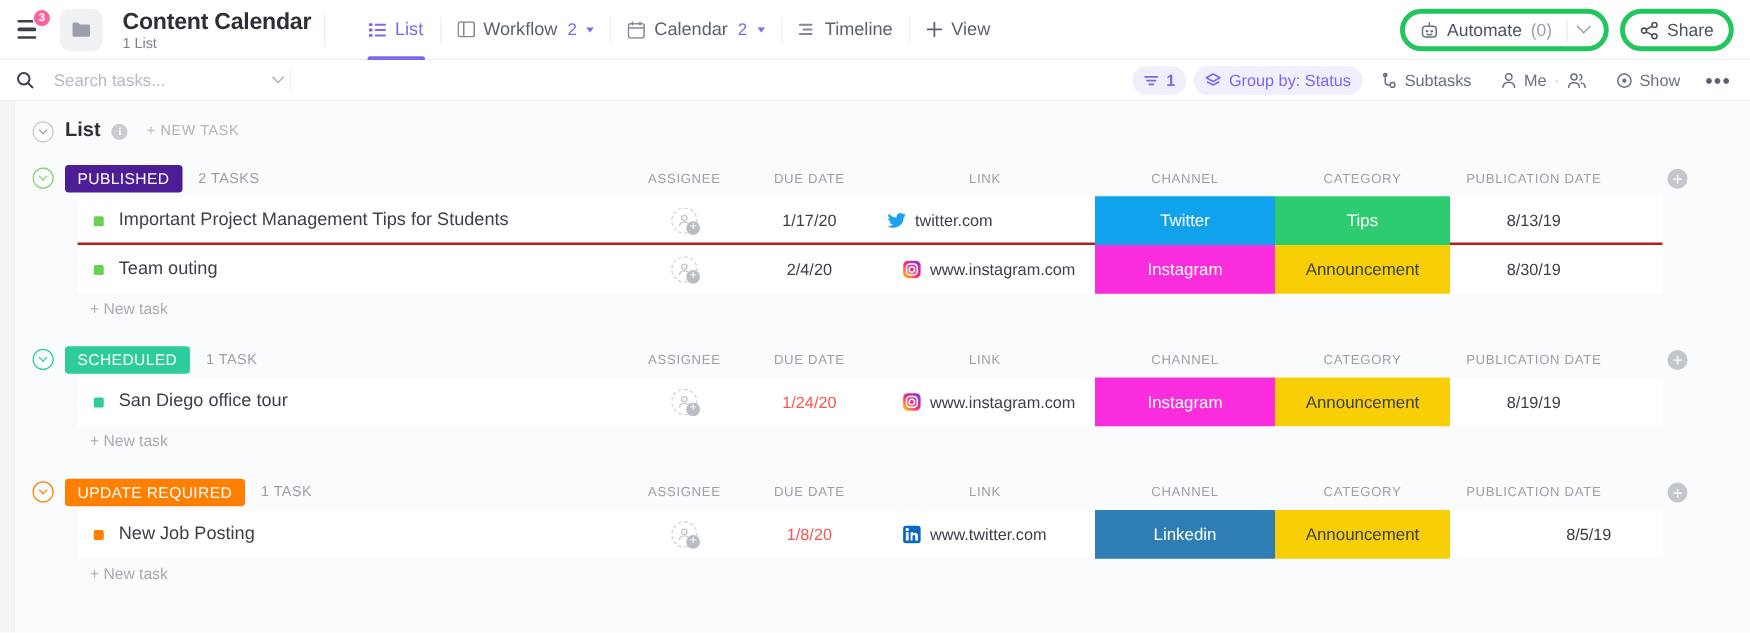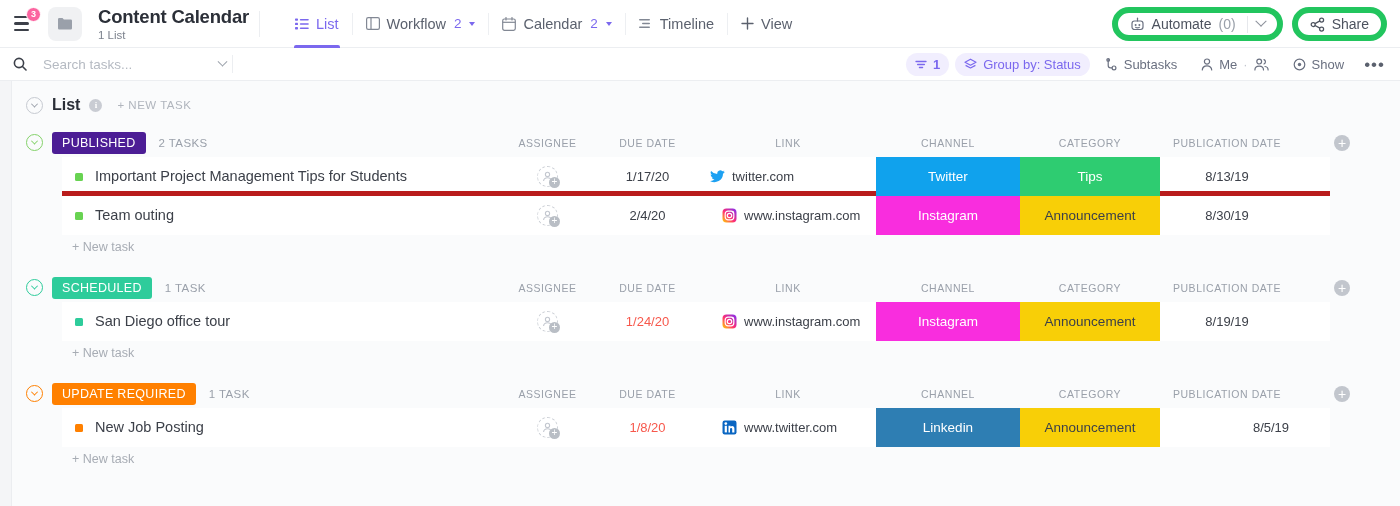--- a/index.html
+++ b/index.html
@@ -65,21 +65,21 @@
     height: 2.5px; background: #7b68ee; border-radius: 2px 2px 0 0;
   }
   .viewtab .cnt { color: #7b68ee; font-size: 13.5px; margin-left: 1px;}
   .caret { width: 0; height: 0; border-left: 3.5px solid transparent; border-right: 3.5px solid transparent; border-top: 4.5px solid #7b68ee; margin-left: 1px; }
   .tabdiv { width: 1px; height: 22px; background: #edeff2; }
 
   .topright { position: absolute; right: 13px; top: 0; height: 48px; display: flex; align-items: center; gap: 9px; }
   .pillbtn {
     display: flex; align-items: center; gap: 7px;
     height: 34px; padding: 0 12px;
-    border: 6px solid #22c55e; border-radius: 18px;
+    border: 4px solid #22c55e; border-radius: 18px;
     font-size: 14px; color: #4c525e; background: #fff; cursor: pointer;
   }
   .pillbtn .muted { color: #9aa0aa; }
   .pill-div { width: 1px; height: 17px; background: #e6e8ec; margin: 0 2px 0 4px; }
   .chev { width: 8px; height: 8px; border-right: 1.6px solid #8c919b; border-bottom: 1.6px solid #8c919b; transform: rotate(45deg) translate(-2px,-2px); }
 
   
   .toolbar {
     height: 33px; width: 1400px;
     display: flex; align-items: center;
@@ -150,21 +150,21 @@
     font-size: 10.5px; color: #9aa0aa; letter-spacing: 0.55px;
   }
   .addcol {
     position: absolute; top: 7px; left: 1334px;
     width: 16px; height: 16px; border-radius: 50%; background: #c2c6cd;
     display: flex; align-items: center; justify-content: center;
     color: #fff; font-size: 14px; line-height: 12px; pointer-events: auto; cursor: pointer;
   }
 
   .rows { background: #fff; margin-left: 62px; width: 1268px; }
-  .trow { height: 39px; position: relative; border-bottom: 5px solid #b91c1c; }
+  .trow { height: 39px; position: relative; border-bottom: 2px solid #b91c1c; }
   .trow:last-child { border-bottom: none; }
   .tsq { position: absolute; left: 13px; top: 16px; width: 8px; height: 8px; border-radius: 1.5px; }
   .tname { position: absolute; left: 33px; top: 11px; font-size: 14.5px; color: #3c4049; }
 
   .cell { position: absolute; top: 0; height: 39px; display: flex; align-items: center; justify-content: center; font-size: 13px; color: #3c4049; }
   .cell.tag { color: #fff; font-size: 13.5px; }
   .cell.tag.dark { color: #3c4049; }
   .cell.date { font-size: 13px; }
   .cell.overdue { color: #f7584c; }
   .cell.link { justify-content: flex-start; gap: 7px; font-size: 13px; color: #3c4049; }

